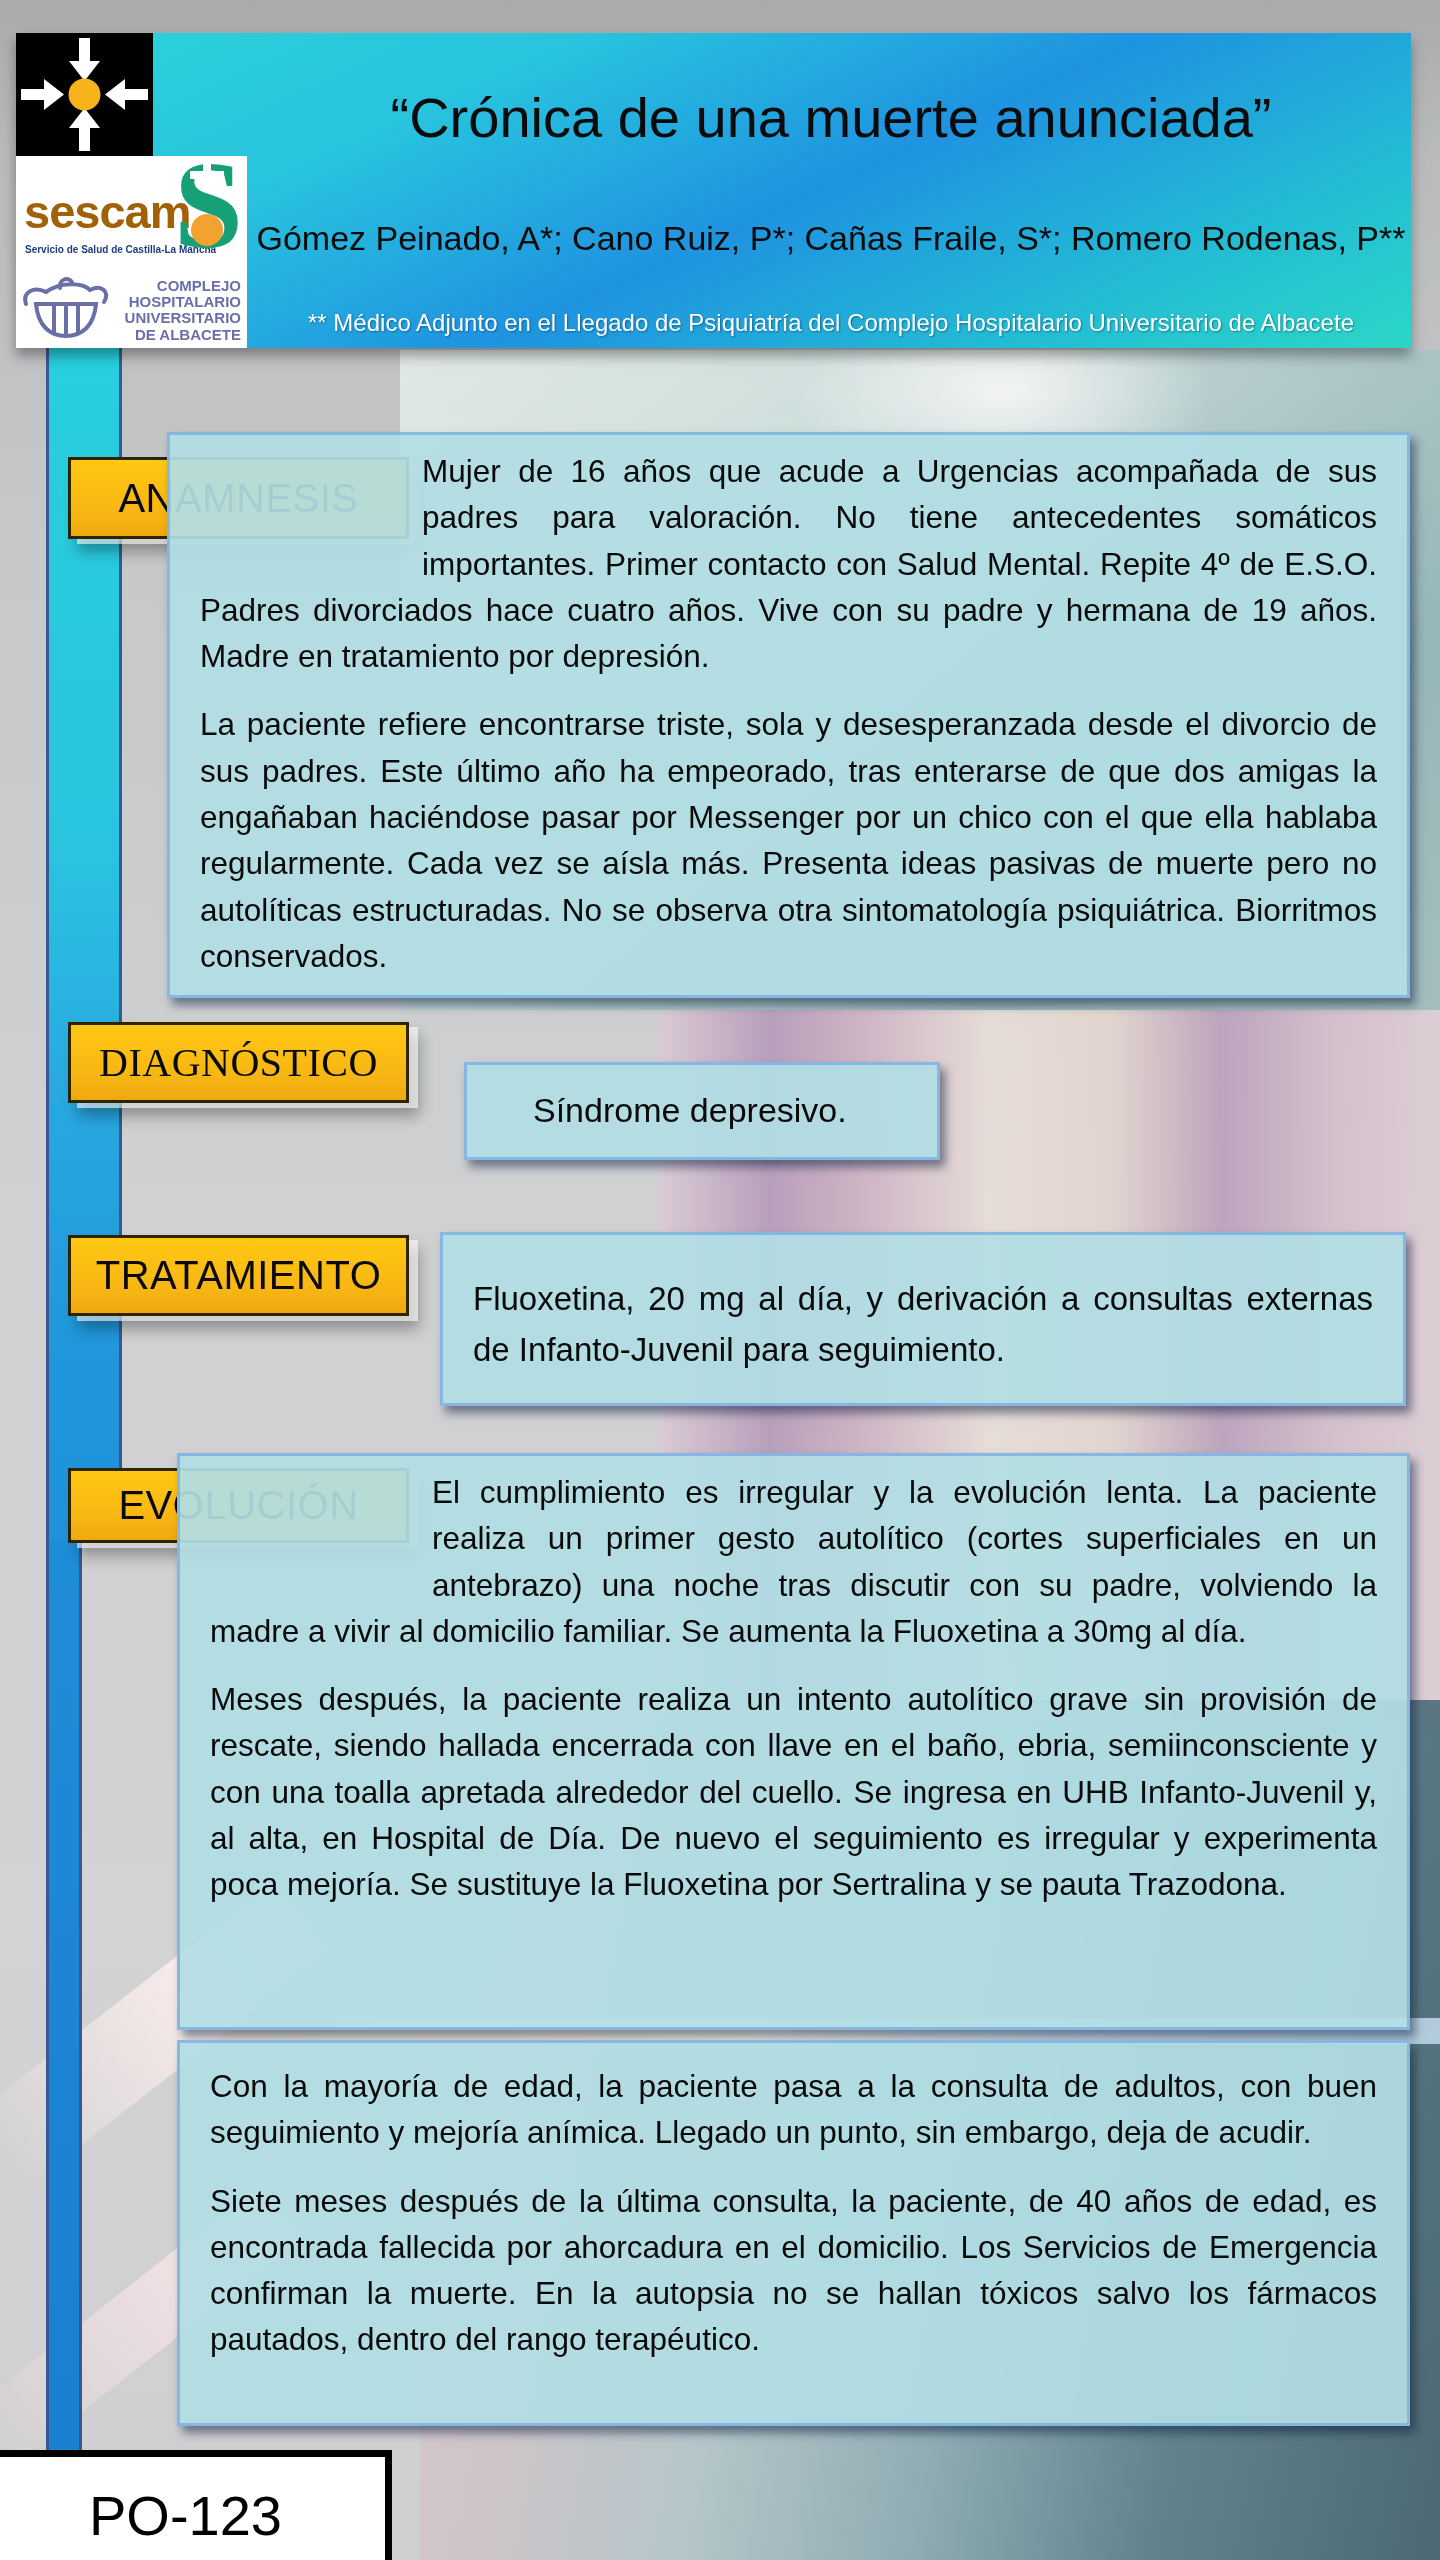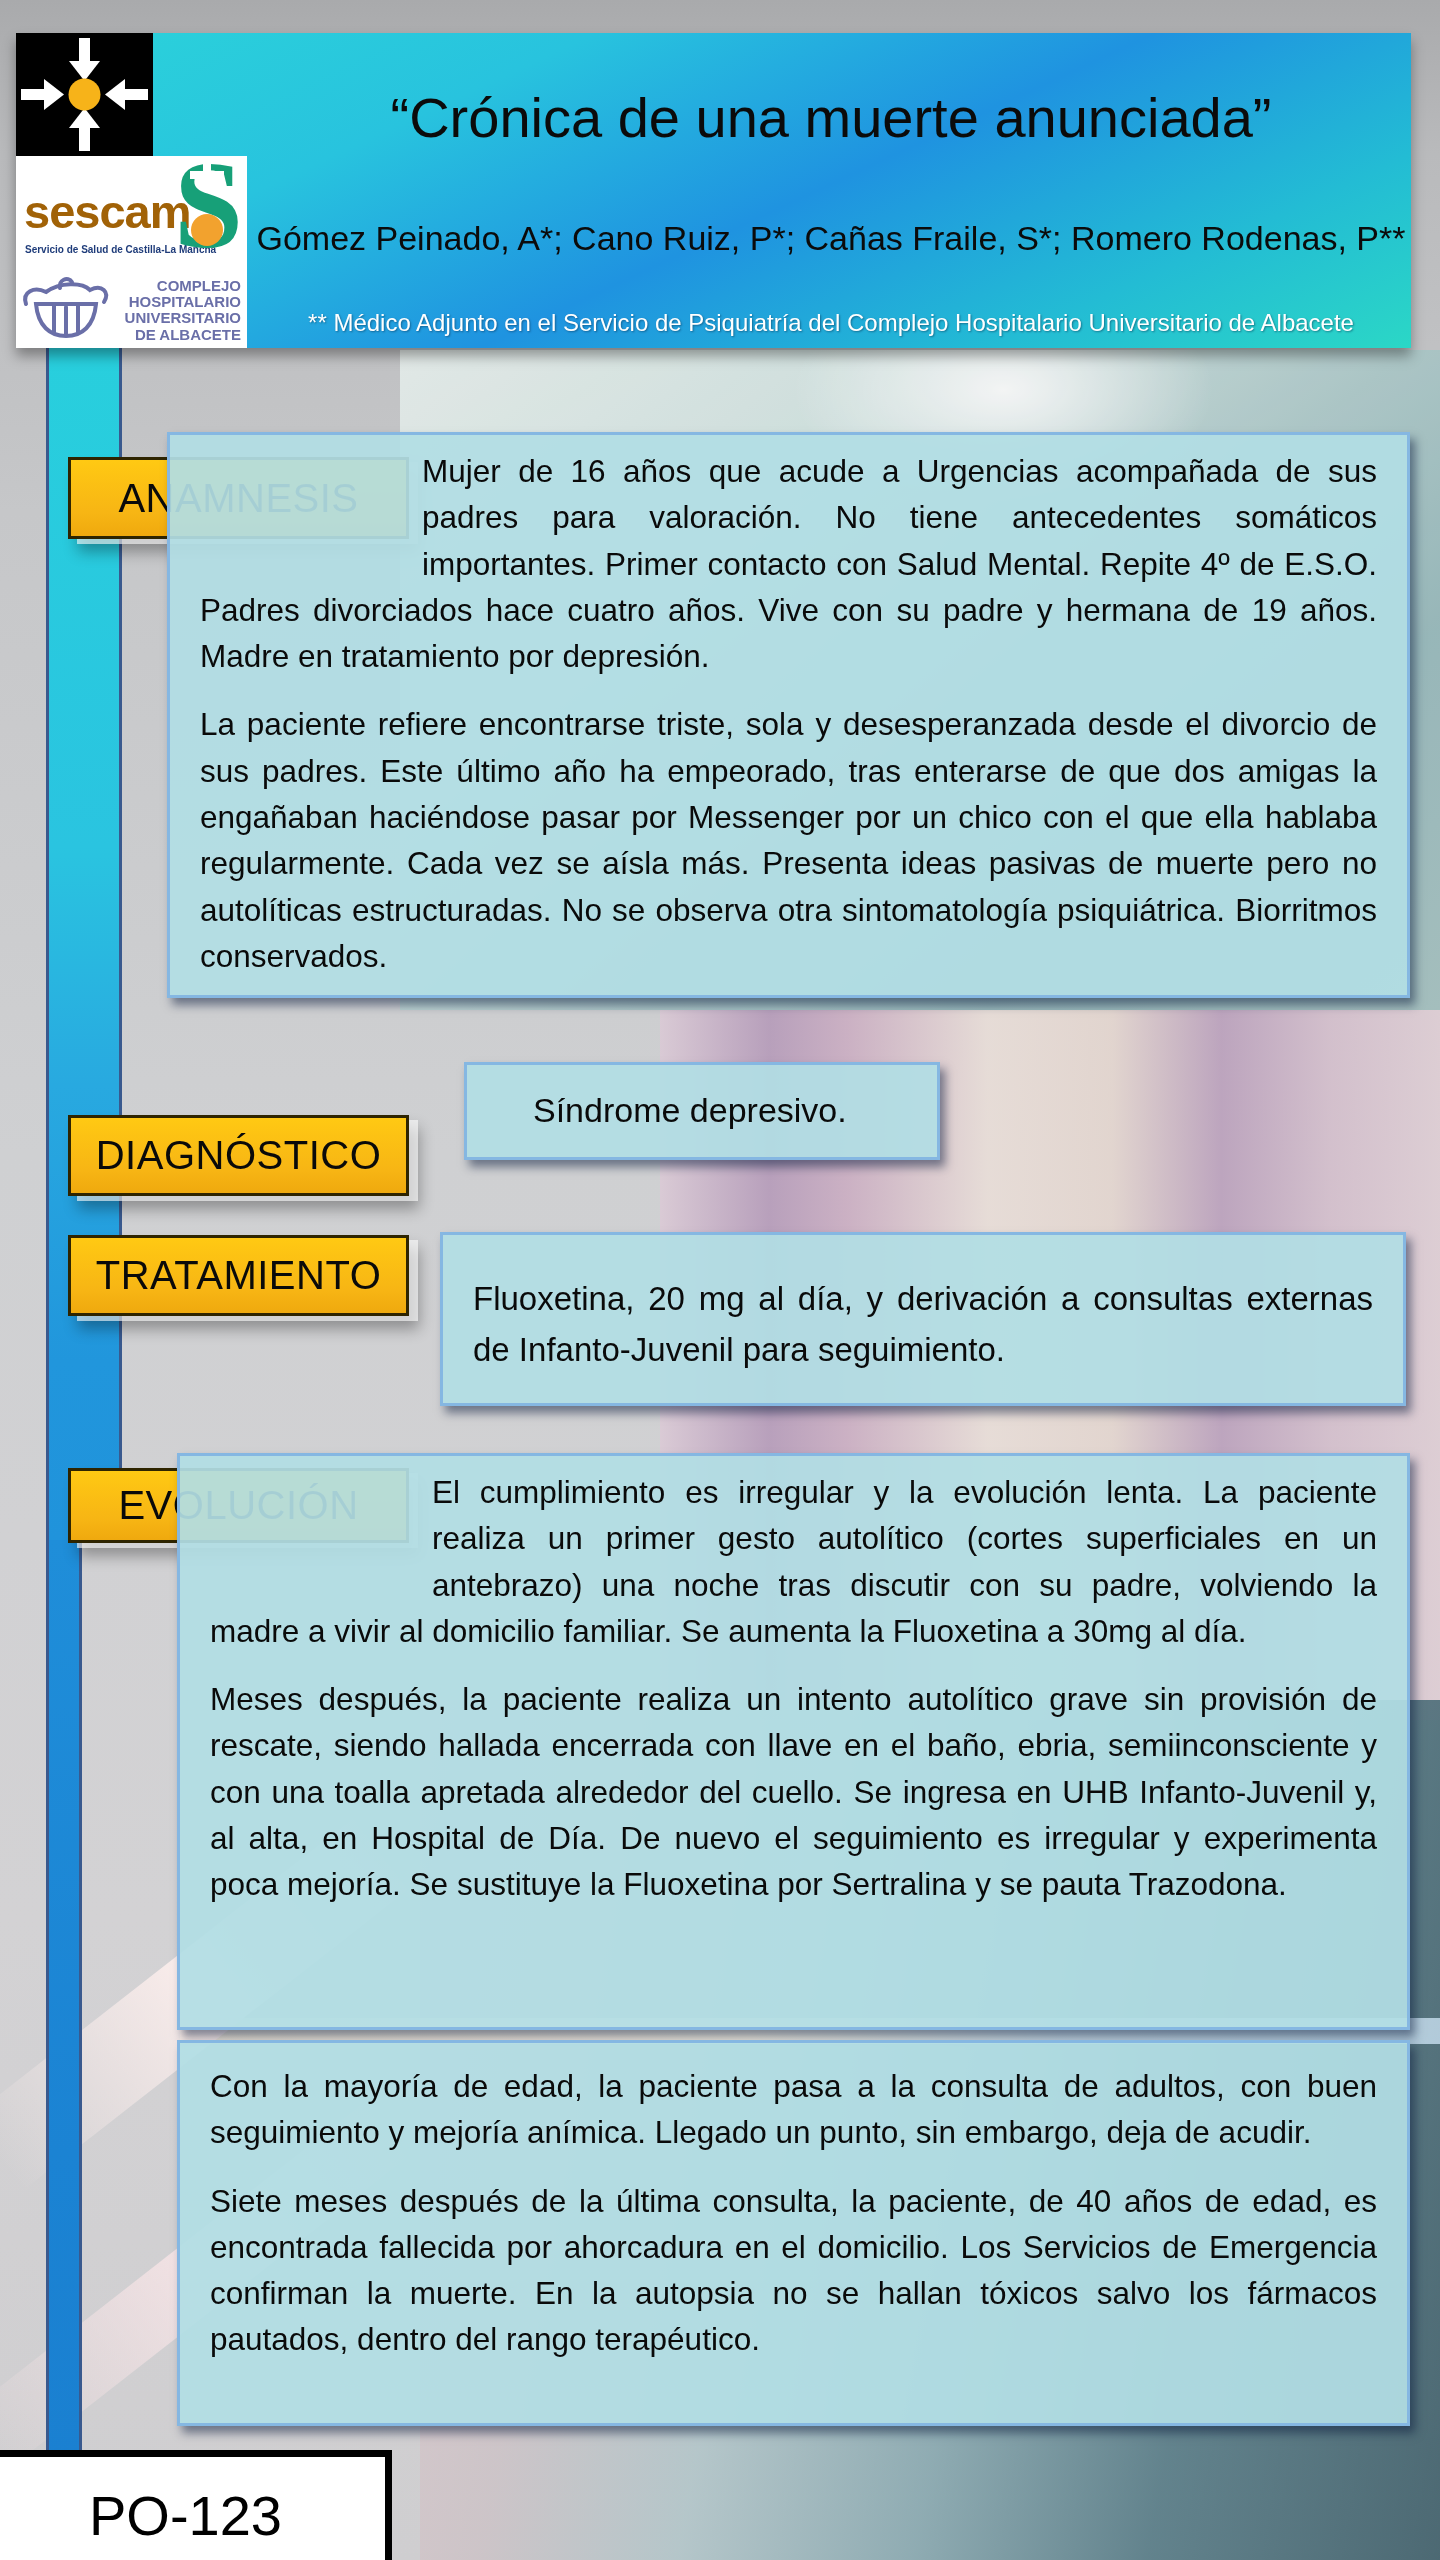--- a/index.html
+++ b/index.html
@@ -54,21 +54,21 @@
     border-left:3px solid #39598e;border-right:3px solid #39598e;}
   .bar-bottom{position:absolute;left:46px;top:1540px;width:30px;height:1020px;
     background:linear-gradient(180deg,#1f8ed9 0%,#1b83d3 60%,#1a7fd0 100%);
     border-left:3px solid #39598e;border-right:3px solid #39598e;}
   
   .lbl{position:absolute;left:68px;width:335px;display:flex;align-items:center;justify-content:center;
     background:linear-gradient(180deg,#ffc913 0%,#f7b514 70%,#efa90e 100%);
     border:3px solid #2e2400;color:#0a0a0a;font-size:40px;letter-spacing:.5px;
     box-shadow:9px 5px 0 rgba(255,255,255,.6), 10px 13px 14px rgba(0,0,0,.32);}
   .lbl-anamnesis{top:457px;height:76px;}
-  .lbl-diagnostico{top:1115px;height:75px;}
+  .lbl-diagnostico{top:1022px;height:75px;font-family:Liberation Serif, serif;}
   .lbl-tratamiento{top:1235px;height:75px;}
   .lbl-evolucion{top:1468px;height:69px;}
   
   .cbox{position:absolute;background:rgba(177,222,228,.93);border:3px solid #85b7e2;
     box-shadow:5px 7px 9px rgba(10,25,60,.5);color:#0a0a0a;
     font-size:31.5px;line-height:1.47;text-align:justify;}
   .cbox .inner{padding:13px 30px;}
   .cbox p{margin:0 0 22px 0;}
   .cbox p:last-child{margin-bottom:0;}
   .box-anamnesis{left:167px;top:432px;width:1237px;height:560px;}
@@ -128,21 +128,21 @@
           <path d="M34 32 L34 58 M46 33 L46 61 M58 32 L58 58"></path>
           <path d="M40 14 C38 6, 48 2, 52 8"></path>
         </g>
       </svg>
       <div class="hosp-text">COMPLEJO HOSPITALARIO UNIVERSITARIO DE ALBACETE</div>
     </div>
   </div>
 
   <div class="title">“Crónica de una muerte anunciada”</div>
   <div class="authors">Gómez Peinado, A*; Cano Ruiz, P*; Cañas Fraile, S*; Romero Rodenas, P**</div>
-  <div class="affil affil2">** Médico Adjunto en el Servicio de Psiquiatría del Complejo Hospitalario Universitario de Albacete</div>
+  <div class="affil affil2">** Médico Adjunto en el Llegado de Psiquiatría del Complejo Hospitalario Universitario de Albacete</div>
 </div>
 
 <div class="lbl lbl-anamnesis">ANAMNESIS</div>
 <div class="lbl lbl-diagnostico">DIAGNÓSTICO</div>
 <div class="lbl lbl-tratamiento">TRATAMIENTO</div>
 <div class="lbl lbl-evolucion">EVOLUCIÓN</div>
 
 <div class="cbox box-anamnesis">
   <div class="inner">
     <div class="wrap-spacer"></div>

